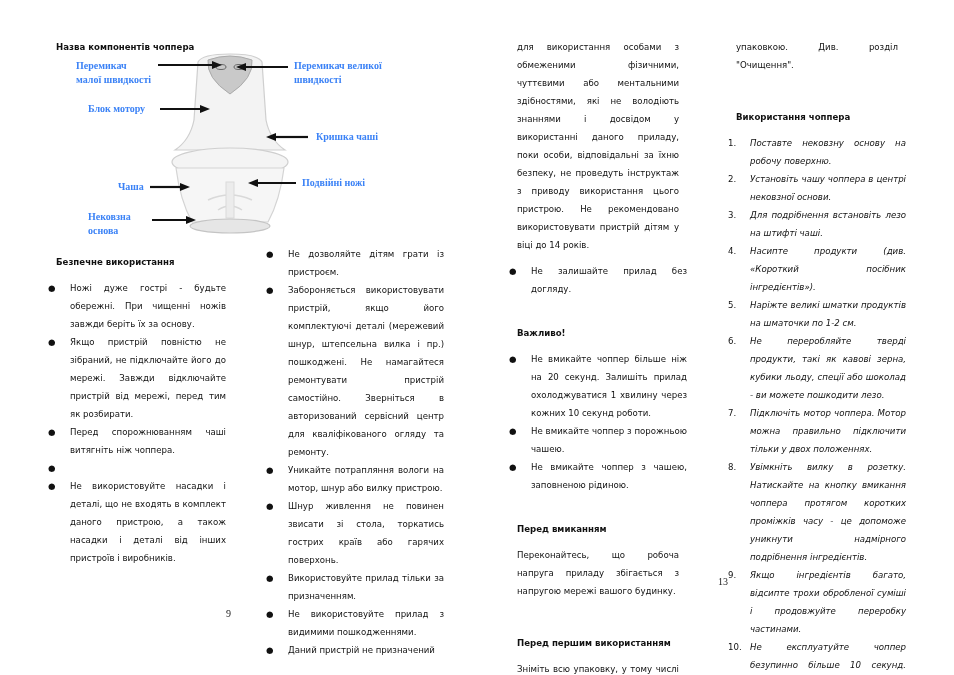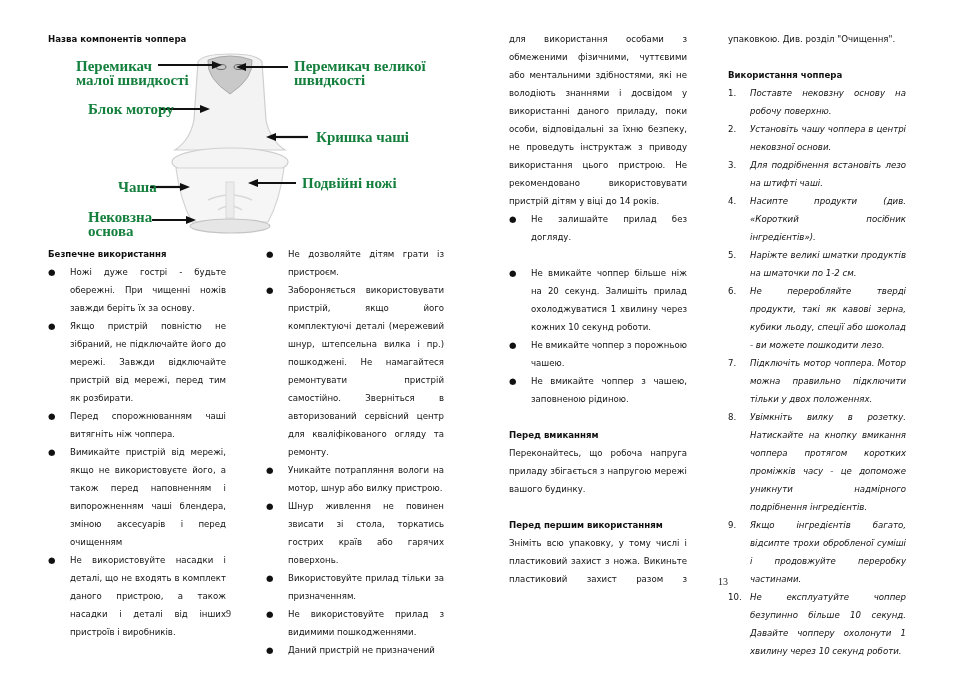--- a/index.html
+++ b/index.html
@@ -1,30 +1,30 @@
 <!DOCTYPE html>
 <html><head>
 <meta charset="utf-8">
 <style>
   html, body { margin: 0; padding: 0; background: #ffffff; }
   body { width: 954px; height: 675px; position: relative; overflow: hidden;
          font-family: "DejaVu Sans", sans-serif; color: #111; }
   .col { position: absolute; top: 30px; width: 178px; font-size: 8.6px; line-height: 18px; }
-  .col p { margin: 0; text-align: justify; text-align-last: left; }
+  .col p { margin: 8px; text-align: justify; text-align-last: left; }
   .col .h { font-weight: bold; }
   .bullet { display: flex; }
   .bullet .dot { width: 22px; flex: 0 0 22px; }
   .bullet .txt { flex: 1; text-align: justify; }
   .num { display: flex; }
   .num .n { width: 22px; flex: 0 0 22px; }
   .num .txt { flex: 1; text-align: justify; font-style: italic; }
   .gap { height: 18px; }
   .pagenum { position: absolute; font-family: "Liberation Serif", serif; font-size: 10px; color: #222; }
   .fig { position: absolute; left: 40px; top: 50px; width: 400px; height: 195px; }
-  .fig .lbl { position: absolute; font-family: "Liberation Serif", serif; font-weight: bold; font-size: 15px; line-height: 14px; color: #15803d; }
+  .fig .lbl { position: absolute; font-family: "Liberation Serif", serif; font-weight: bold; font-size: 10px; line-height: 14px; color: #3b82f6; }
 </style>
 </head>
 <body>
 
 <div class="col" style="left:48px; top:30px; width:400px;">
   <p class="h">Назва компонентів чоппера</p>
 </div>
 
 <div class="fig">
   <svg width="400" height="195" viewBox="0 0 400 195" style="position:absolute;left:0;top:0;">
@@ -82,21 +82,20 @@
   <div class="bullet">
       <span class="dot">●</span>
       <span class="txt">Якщо пристрій повністю не зібраний, не підключайте його до мережі. Завжди відключайте пристрій від мережі, перед тим як розбирати.</span>
     </div>
   <div class="bullet">
       <span class="dot">●</span>
       <span class="txt">Перед спорожнюванням чаші витягніть ніж чоппера.</span>
     </div>
   <div class="bullet">
       <span class="dot">●</span>
-      <span class="txt">Вимикайте пристрій від мережі, якщо не використовуєте його, а також перед наповненням і випорожненням чаші блендера, зміною аксесуарів і перед очищенням</span>
     </div>
   <div class="bullet">
       <span class="dot">●</span>
       <span class="txt">Не використовуйте насадки і деталі, що не входять в комплект даного пристрою, а також насадки і деталі від інших пристроїв і виробників.</span>
     </div>
 </div>
 
 <div class="col" style="left:266px; top:245px;">
   <div class="bullet">
       <span class="dot">●</span>
@@ -130,20 +129,21 @@
 
 <div class="pagenum" style="left:226px; top:608px;">9</div>
 
 <div class="col" style="left:509px; top:30px;">
   <p>для використання особами з обмеженими фізичними, чуттєвими або ментальними здібностями, які не володіють знаннями і досвідом у використанні даного приладу, поки особи, відповідальні за їхню безпеку, не проведуть інструктаж з приводу використання цього пристрою. Не рекомендовано використовувати пристрій дітям у віці до 14 років.</p>
   <div class="bullet">
       <span class="dot">●</span>
       <span class="txt">Не залишайте прилад без догляду.</span>
     </div>
   <div class="gap"></div>
+  <p class="h">Важливо!</p>
   <div class="bullet">
       <span class="dot">●</span>
       <span class="txt">Не вмикайте чоппер більше ніж на 20 секунд. Залишіть прилад охолоджуватися 1 хвилину через кожних 10 секунд роботи.</span>
     </div>
   <div class="bullet">
       <span class="dot">●</span>
       <span class="txt">Не вмикайте чоппер з порожньою чашею.</span>
     </div>
   <div class="bullet">
       <span class="dot">●</span>

